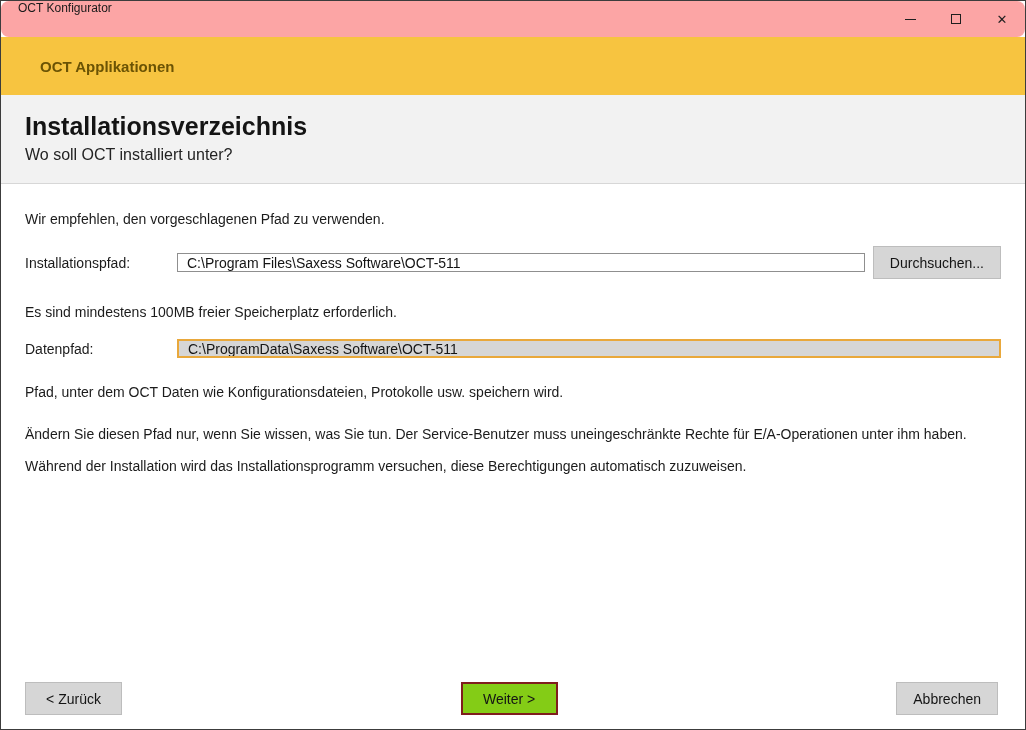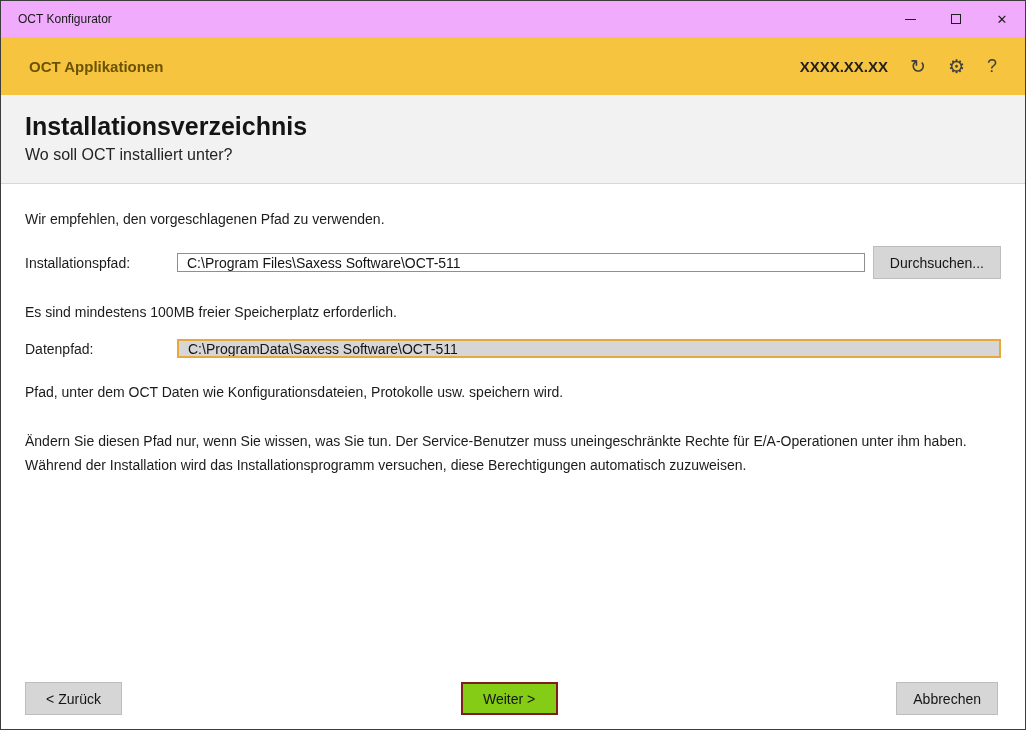--- a/index.html
+++ b/index.html
@@ -10,40 +10,40 @@
     width:1026px; height:730px;
     border:1px solid #3c3c3c;
     background:#ffffff;
     display:flex; flex-direction:column;
     overflow:hidden;
   }
 
   
   .titlebar {
     height:36px; flex:0 0 36px;
-    background:#f0abfc;
-    display:flex; align-items:center;
+    background:#fca5a5;
+    display:flex; align-items:flex-start;border-radius:8px;
   }
   .titlebar-title { padding-left:17px; font-size:12px; color:#1a1a1a; }
   .window-controls { margin-left:auto; display:flex; height:100%; }
   .win-btn {
     width:46px; height:100%;
     display:flex; align-items:center; justify-content:center;
     color:#1f1f1f; font-size:13px; cursor:default;
   }
   .min-glyph { display:block; width:11px; height:1px; background:#1f1f1f; }
   .max-glyph { display:block; width:10px; height:10px; border:1px solid #1f1f1f; }
   .close-glyph { font-size:13px; line-height:1; }
 
   
   .header {
     height:58px; flex:0 0 58px;
     background:#f7c440;
     display:flex; align-items:center;
-    padding:0 28px;
+    padding:0 39px;
   }
   .app-title { font-size:15px; font-weight:bold; color:#6b5304; }
   .header-right { margin-left:auto; display:flex; align-items:center; gap:22px; }
   .version { font-size:15px; font-weight:bold; color:#1f1f1f; }
   .hicon { font-size:19px; color:#3d3d3d; line-height:1; cursor:default; }
   .hicon.help { font-size:18px; font-weight:400; }
 
   
   .pagehead {
     background:#f2f2f2;
@@ -73,21 +73,21 @@
     font-family:"Liberation Sans", sans-serif;
     background:#ffffff;
     outline:none;
   }
   .data-input {
     background:#d6d6d6;
     border:2px solid #e9a83b;
   }
   .space-note { margin-top:24px; }
   .path-note { margin-top:25px; }
-  .warning { margin-top:28px; line-height:24px; max-width:980px; }
+  .warning { margin-top:17px; line-height:32px; max-width:980px; }
 
   
   .btn {
     height:33px; min-width:97px;
     padding:0 16px;
     background:#d6d6d6;
     border:1px solid #bdbdbd;
     font-size:14px; color:#141414;
     font-family:"Liberation Sans", sans-serif;
     cursor:default;
@@ -116,26 +116,20 @@
         <span class="max-glyph"></span>
       </div>
       <div class="win-btn">
         <span class="close-glyph">✕</span>
       </div>
     </div>
   </div>
 
   <div class="header">
     <span class="app-title">OCT Applikationen</span>
-    <div class="header-right">
-      <span class="version">XXXX.XX.XX</span>
-      <span class="hicon">↻</span>
-      <span class="hicon">⚙</span>
-      <span class="hicon help">?</span>
-    </div>
   </div>
 
   <div class="pagehead">
     <div class="page-title">Installationsverzeichnis</div>
     <div class="page-subtitle">Wo soll OCT installiert unter?</div>
   </div>
 
   <div class="content">
 
     <div class="text-line reco">Wir empfehlen, den vorgeschlagenen Pfad zu verwenden.</div>

